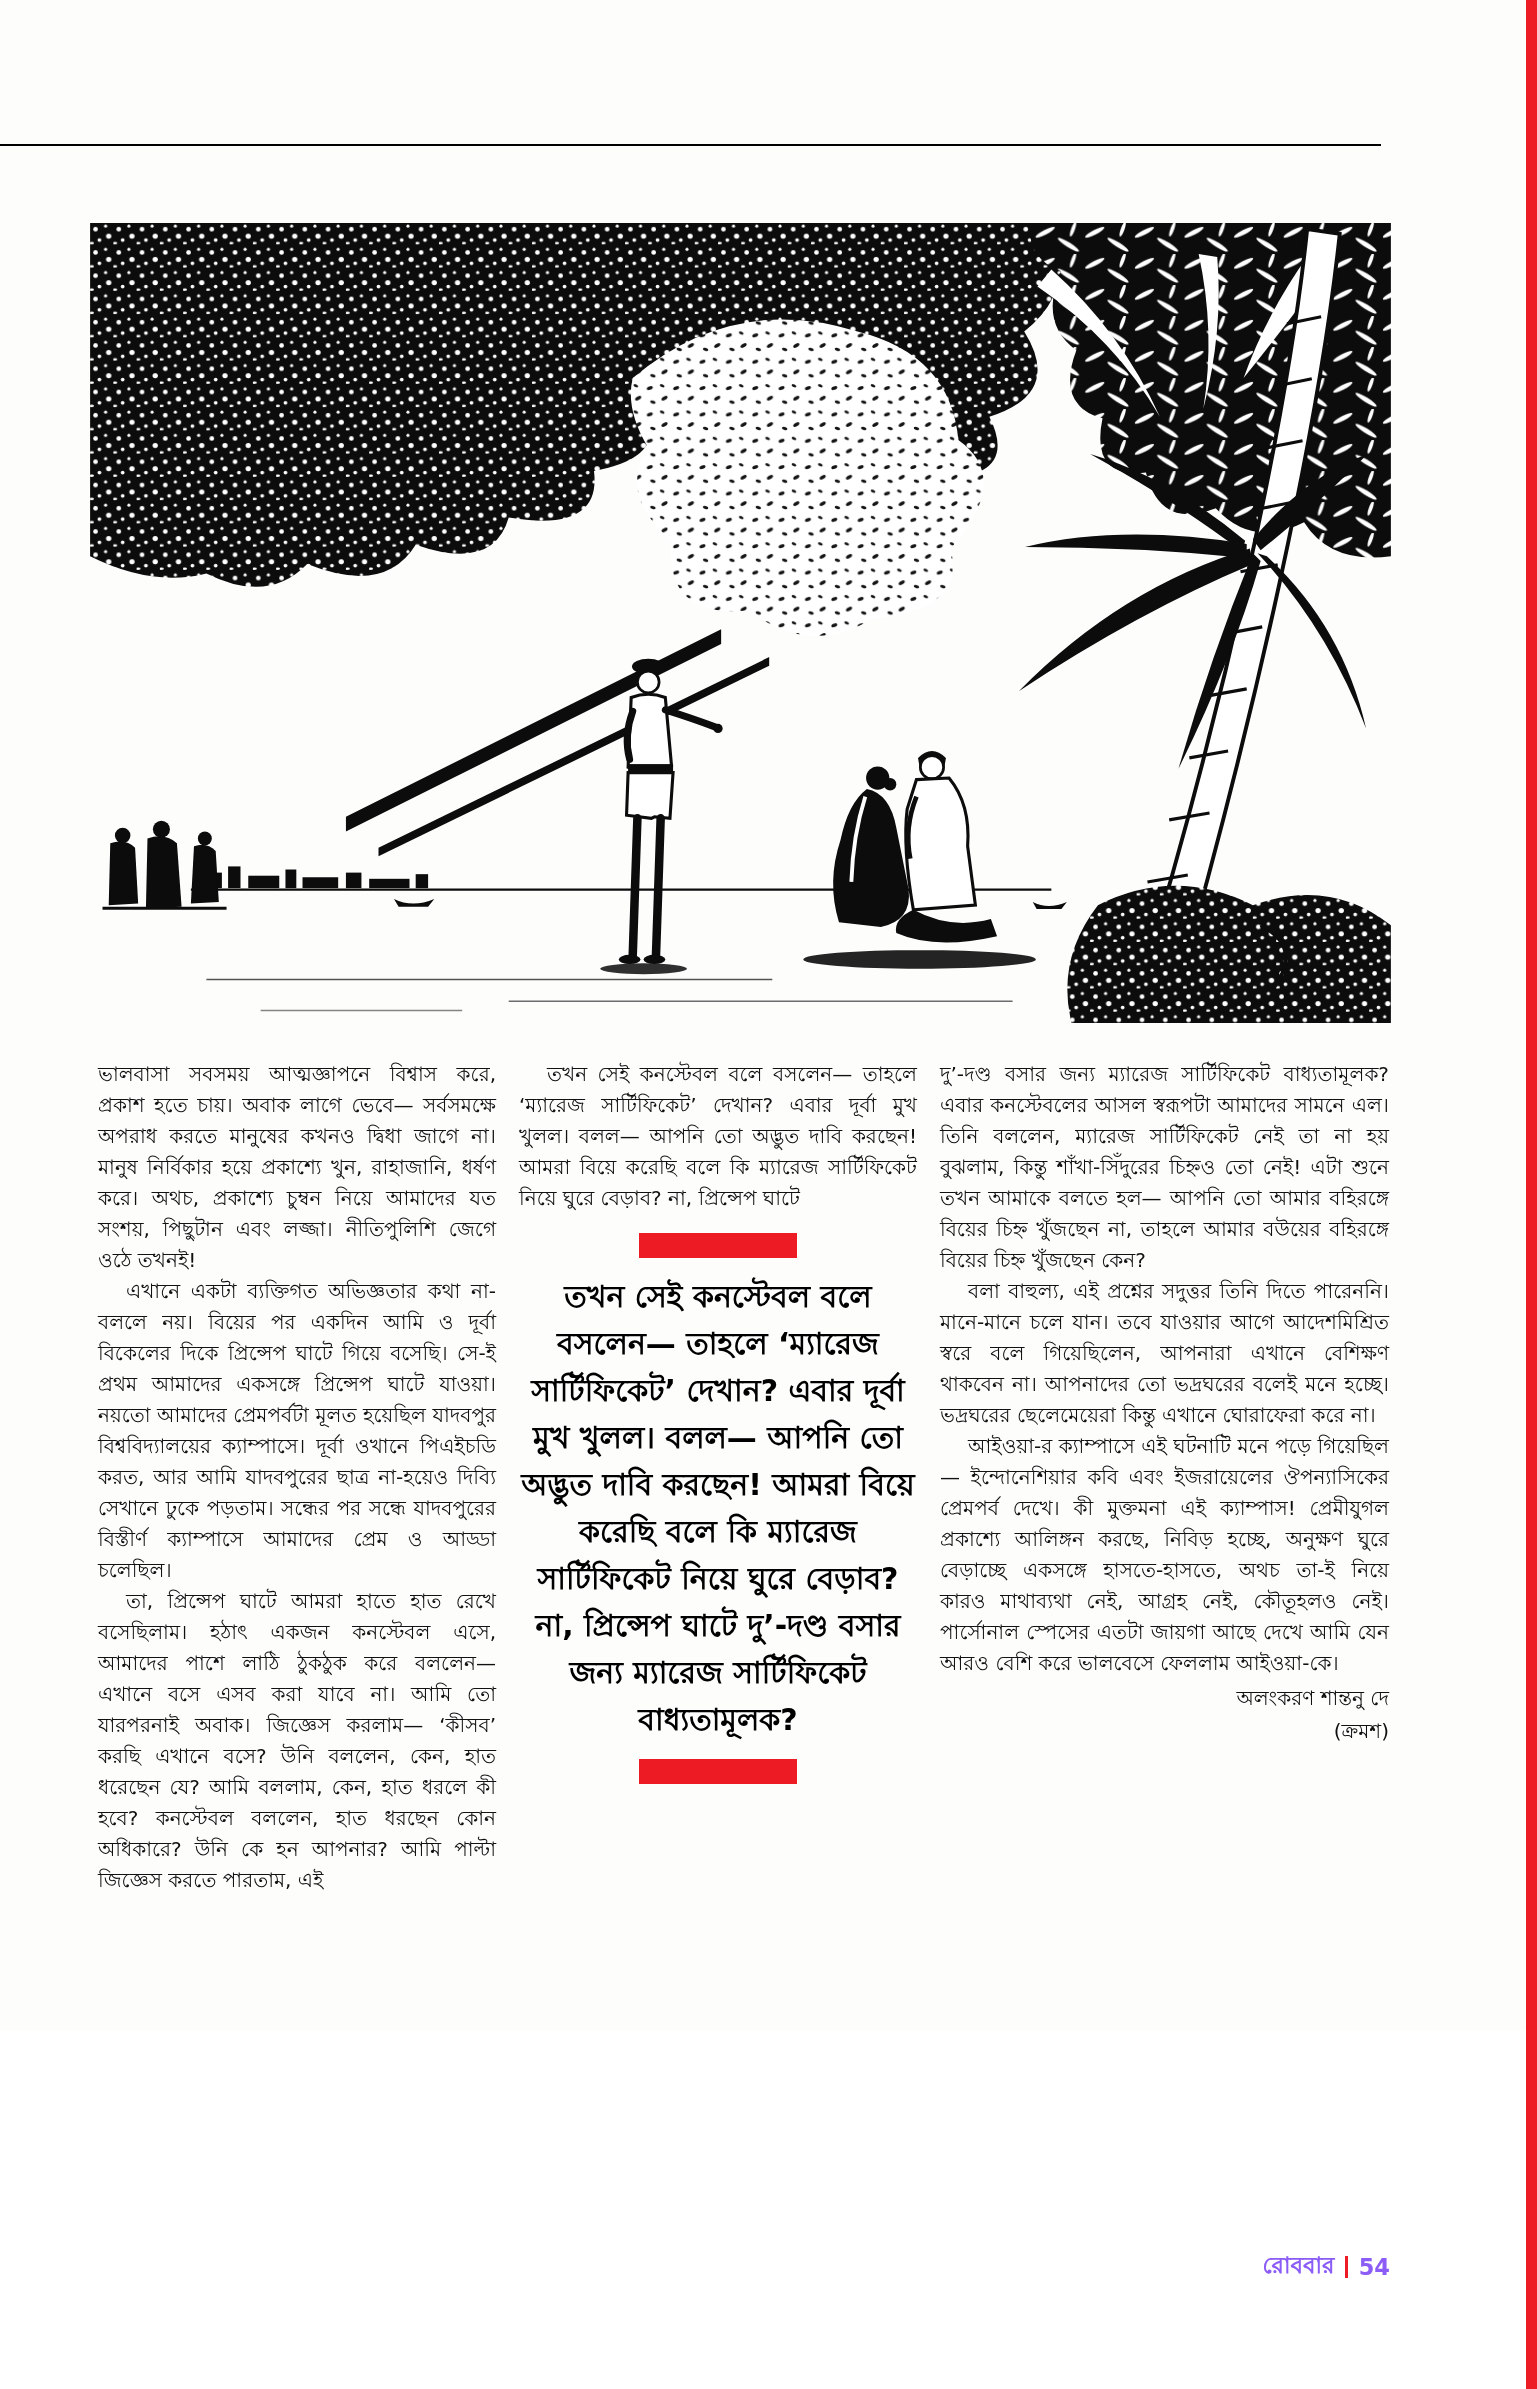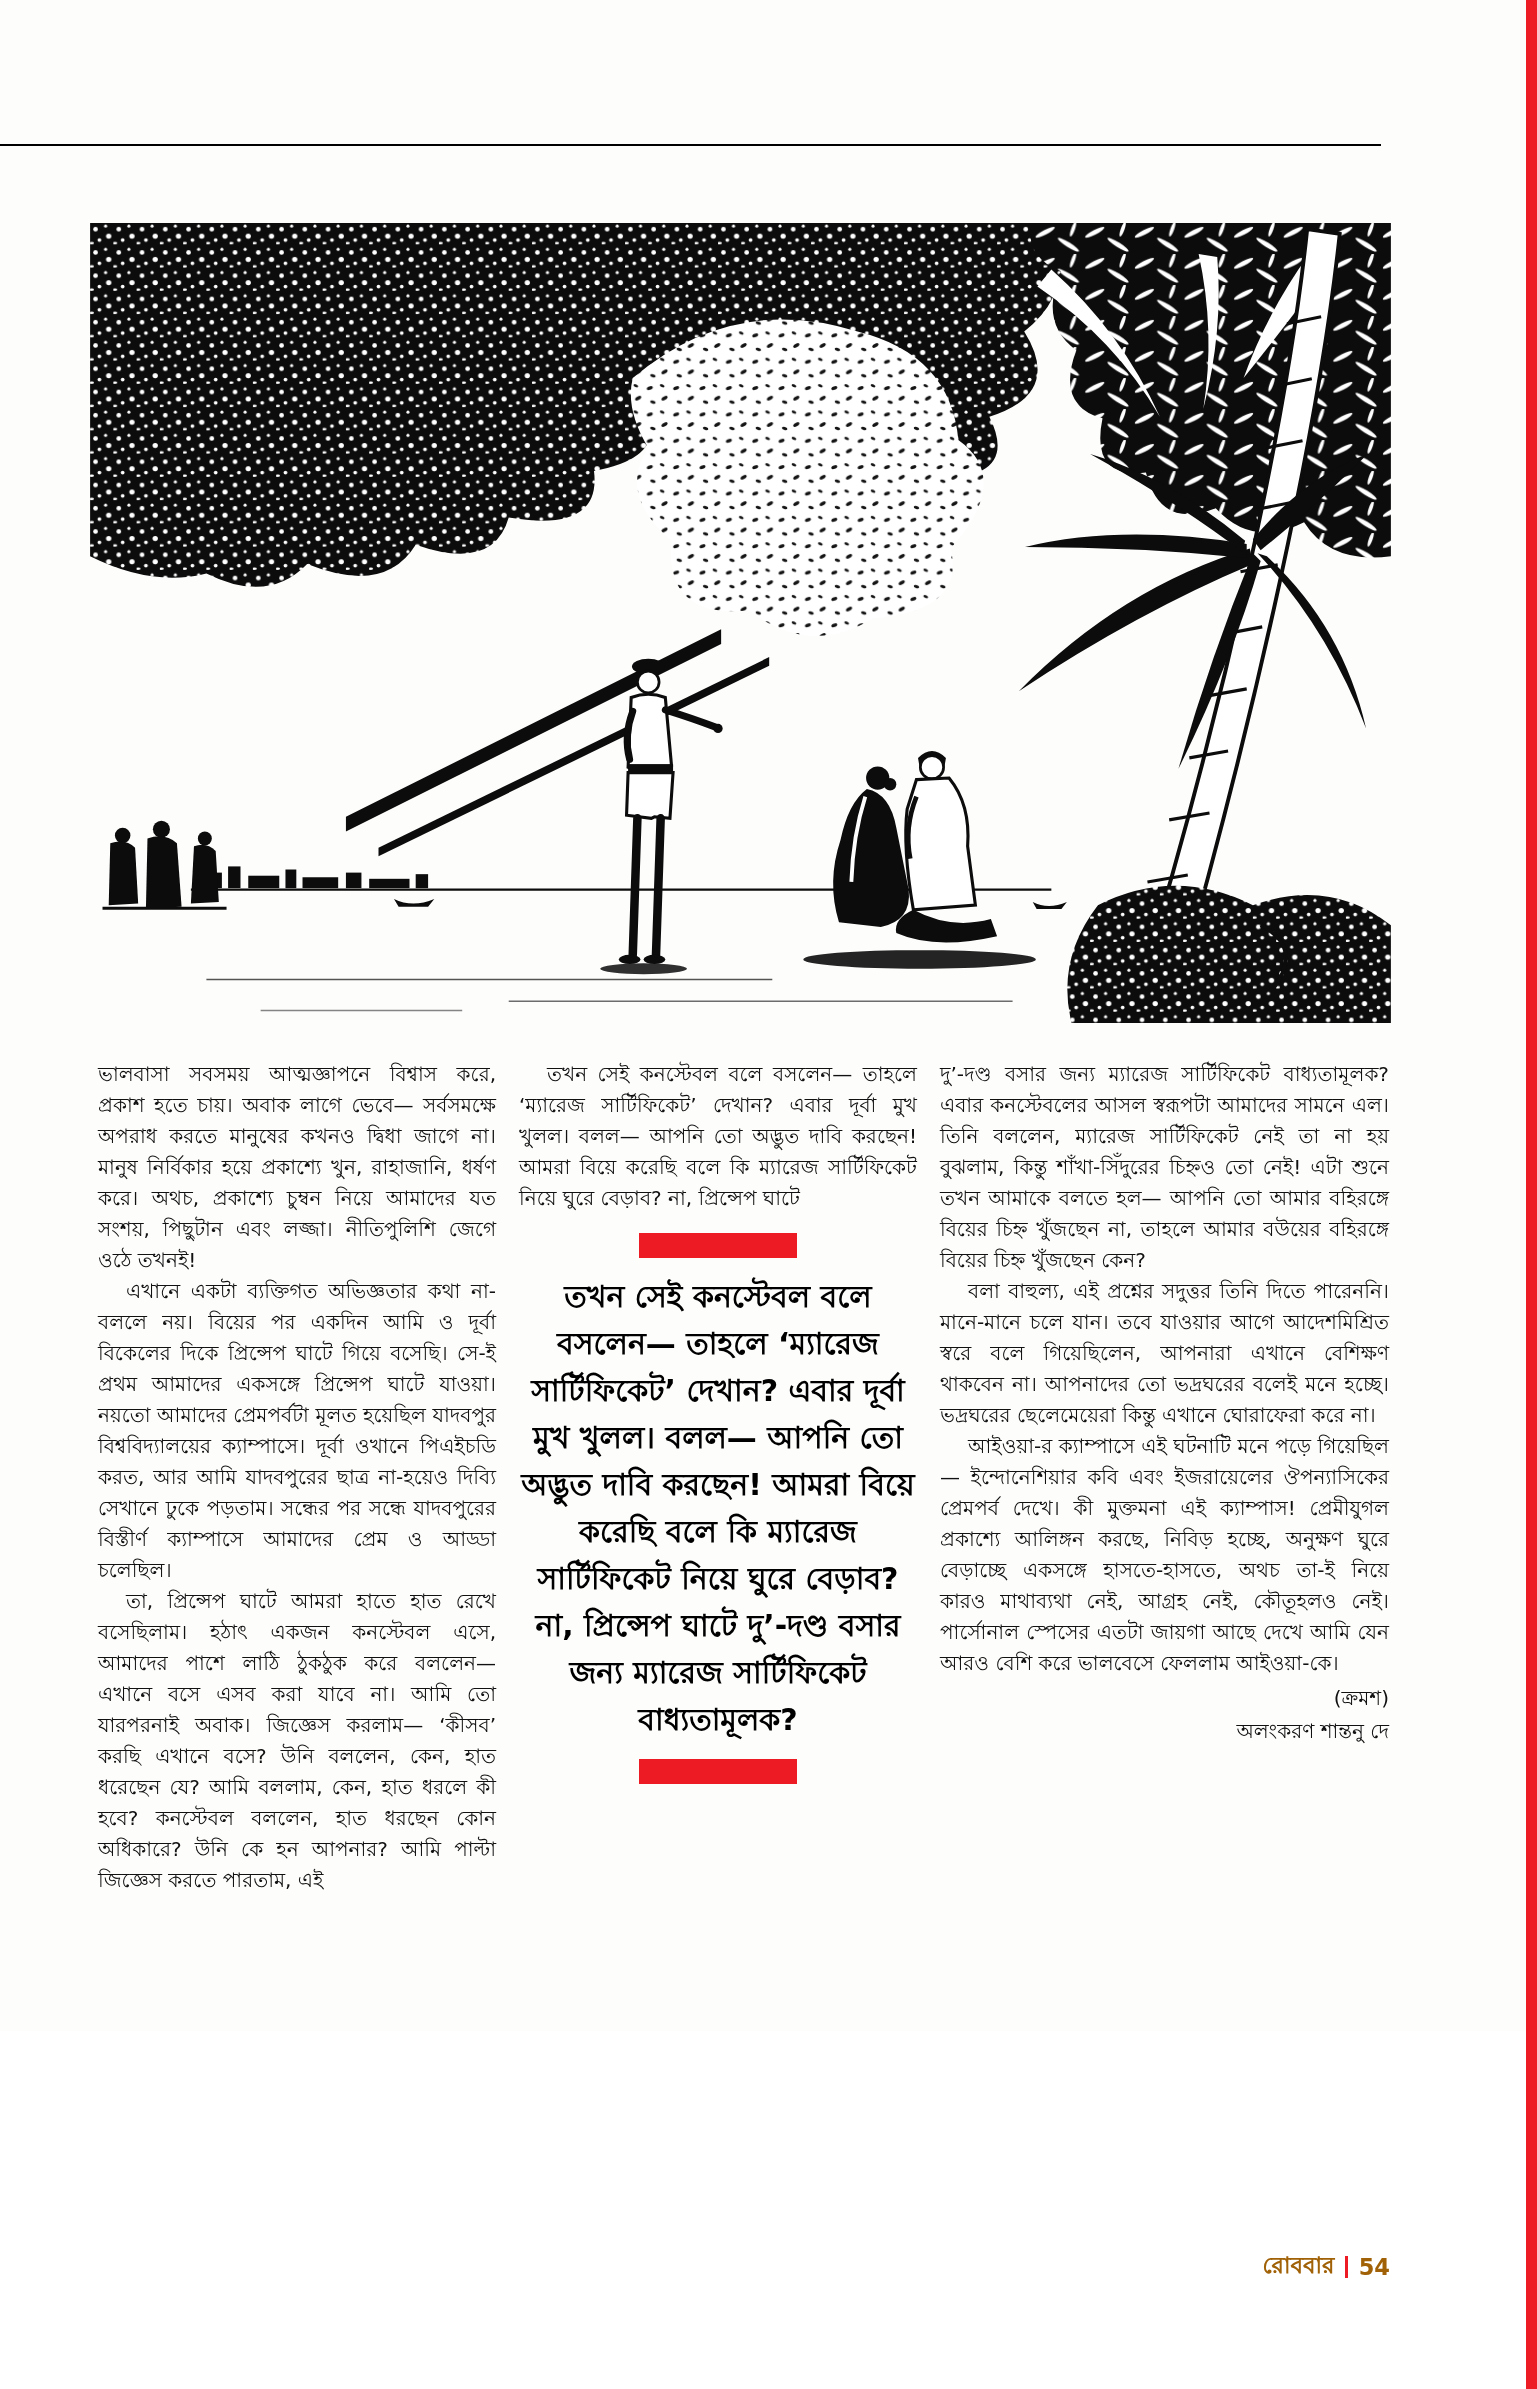--- a/index.html
+++ b/index.html
@@ -74,21 +74,21 @@
   .credit-block div { font-size: 20px; line-height: 33px; }
 
   .footer {
     position: absolute;
     top: 2248px; right: 148px;
     display: flex;
     align-items: center;
     gap: 11px;
     font-size: 22.5px;
     font-weight: bold;
-    color: #a16207;
+    color: #8b5cf6;
   }
   .footer .divider {
     width: 2.3px; height: 22px;
     background: #ed1c24;
   }
 </style>
 </head>
 <body>
 
 <div class="page">
@@ -239,22 +239,22 @@
         <div class="pq-text">তখন সেই কনস্টেবল বলে বসলেন— তাহলে ‘ম্যারেজ সার্টিফিকেট’ দেখান? এবার দূর্বা মুখ খুলল। বলল— আপনি তো অদ্ভুত দাবি করছেন! আমরা বিয়ে করেছি বলে কি ম্যারেজ সার্টিফিকেট নিয়ে ঘুরে বেড়াব? না, প্রিন্সেপ ঘাটে দু’-দণ্ড বসার জন্য ম্যারেজ সার্টিফিকেট বাধ্যতামূলক?</div>
         <div class="pq-bar"></div>
       </div>
     </div>
 
     <div class="col col-3">
       <p>দু’-দণ্ড বসার জন্য ম্যারেজ সার্টিফিকেট বাধ্যতামূলক? এবার কনস্টেবলের আসল স্বরূপটা আমাদের সামনে এল। তিনি বললেন, ম্যারেজ সার্টিফিকেট নেই তা না হয় বুঝলাম, কিন্তু শাঁখা-সিঁদুরের চিহ্নও তো নেই! এটা শুনে তখন আমাকে বলতে হল— আপনি তো আমার বহিরঙ্গে বিয়ের চিহ্ন খুঁজছেন না, তাহলে আমার বউয়ের বহিরঙ্গে বিয়ের চিহ্ন খুঁজছেন কেন?</p>
       <p class="indent">বলা বাহুল্য, এই প্রশ্নের সদুত্তর তিনি দিতে পারেননি। মানে-মানে চলে যান। তবে যাওয়ার আগে আদেশমিশ্রিত স্বরে বলে গিয়েছিলেন, আপনারা এখানে বেশিক্ষণ থাকবেন না। আপনাদের তো ভদ্রঘরের বলেই মনে হচ্ছে। ভদ্রঘরের ছেলেমেয়েরা কিন্তু এখানে ঘোরাফেরা করে না।</p>
       <p class="indent">আইওয়া-র ক্যাম্পাসে এই ঘটনাটি মনে পড়ে গিয়েছিল— ইন্দোনেশিয়ার কবি এবং ইজরায়েলের ঔপন্যাসিকের প্রেমপর্ব দেখে। কী মুক্তমনা এই ক্যাম্পাস! প্রেমীযুগল প্রকাশ্যে আলিঙ্গন করছে, নিবিড় হচ্ছে, অনুক্ষণ ঘুরে বেড়াচ্ছে একসঙ্গে হাসতে-হাসতে, অথচ তা-ই নিয়ে কারও মাথাব্যথা নেই, আগ্রহ নেই, কৌতূহলও নেই। পার্সোনাল স্পেসের এতটা জায়গা আছে দেখে আমি যেন আরও বেশি করে ভালবেসে ফেললাম আইওয়া-কে।</p>
       <div class="credit-block">
+        <div>অলংকরণ শান্তনু দে</div>
         <div>(ক্রমশ)</div>
-        <div>অলংকরণ শান্তনু দে</div>
       </div>
     </div>
 
   </div>
 
   <div class="footer">
     <span>রোববার</span>
     <span class="divider"></span>
     <span>54</span>
   </div>

